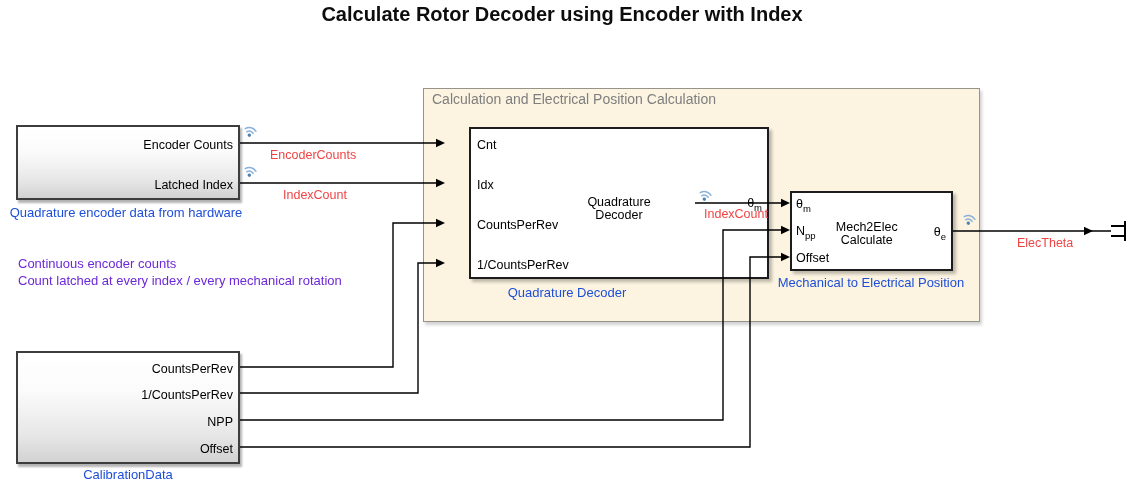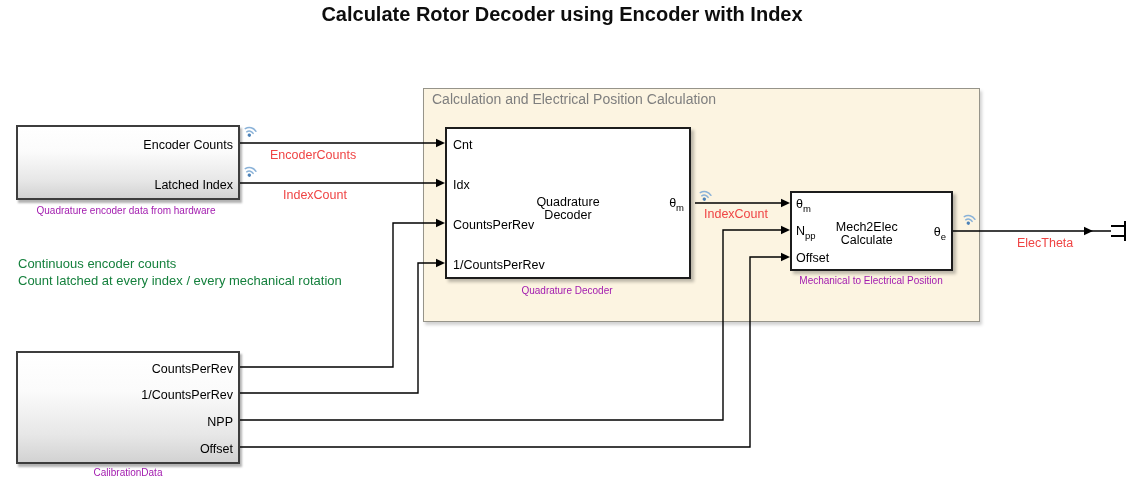--- a/index.html
+++ b/index.html
@@ -19,23 +19,23 @@
     border:2px solid #3d3d3d;box-shadow:2px 3px 2px rgba(0,0,0,0.30);}
   .white{background:#ffffff;border:2px solid #1c1c1c;box-shadow:3px 3px 3px rgba(0,0,0,0.25);}
 
   .port-label{position:absolute;font-size:12.5px;line-height:15px;color:#000;white-space:nowrap;}
   .port-label.out{right:5px;text-align:right;}
   .sub{font-size:9.5px;vertical-align:-4px;}
 
   .block-name{position:absolute;text-align:center;font-size:12.5px;line-height:13px;
     color:#000;white-space:nowrap;transform:translateX(-50%);}
 
-  .caption{position:absolute;transform:translateX(-50%);font-size:10px;color:#a21caf;white-space:nowrap;}
+  .caption{position:absolute;transform:translateX(-50%);font-size:13px;color:#1d4ed8;white-space:nowrap;}
 
-  .annotation{position:absolute;left:18px;top:255px;font-size:13px;line-height:17px;color:#15803d;}
+  .annotation{position:absolute;left:18px;top:255px;font-size:13px;line-height:17px;color:#6d28d9;}
 
   .signal-label{position:absolute;font-size:12.5px;color:#ef4444;white-space:nowrap;}
 
   #wire-layer{position:absolute;left:0;top:0;}
   .wire{fill:none;stroke:var(--wire,#000);stroke-width:1.4;}
   .arrowhead{fill:var(--wire,#000);stroke:none;}
   .term{stroke:var(--wire,#000);stroke-width:2;fill:none;}
 
   .badge{position:absolute;width:17px;height:17px;}
 </style>
@@ -62,21 +62,21 @@
   </div>
 
   <div class="block grad" style="left:16px;top:351px;width:224px;height:113px">
     <span class="port-label out" style="top:9px">CountsPerRev</span>
     <span class="port-label out" style="top:35px">1/CountsPerRev</span>
     <span class="port-label out" style="top:62px">NPP</span>
     <span class="port-label out" style="top:89px">Offset</span>
   </div>
   <div class="caption" style="left:128px;top:467px">CalibrationData</div>
 
-  <div class="block white" style="left:445px;top:127px;width:246px;height:152px">
+  <div class="block white" style="left:469px;top:127px;width:300px;height:152px">
     <span class="port-label" style="left:6px;top:9px">Cnt</span>
     <span class="port-label" style="left:6px;top:49px">Idx</span>
     <span class="port-label" style="left:6px;top:89px">CountsPerRev</span>
     <span class="port-label" style="left:6px;top:129px">1/CountsPerRev</span>
     <div class="block-name" style="left:50%;top:67px">
       <div>Quadrature</div>
       <div>Decoder</div>
     </div>
     <span class="port-label out" style="top:67px">
       <span>θ</span><span class="sub">m</span>

